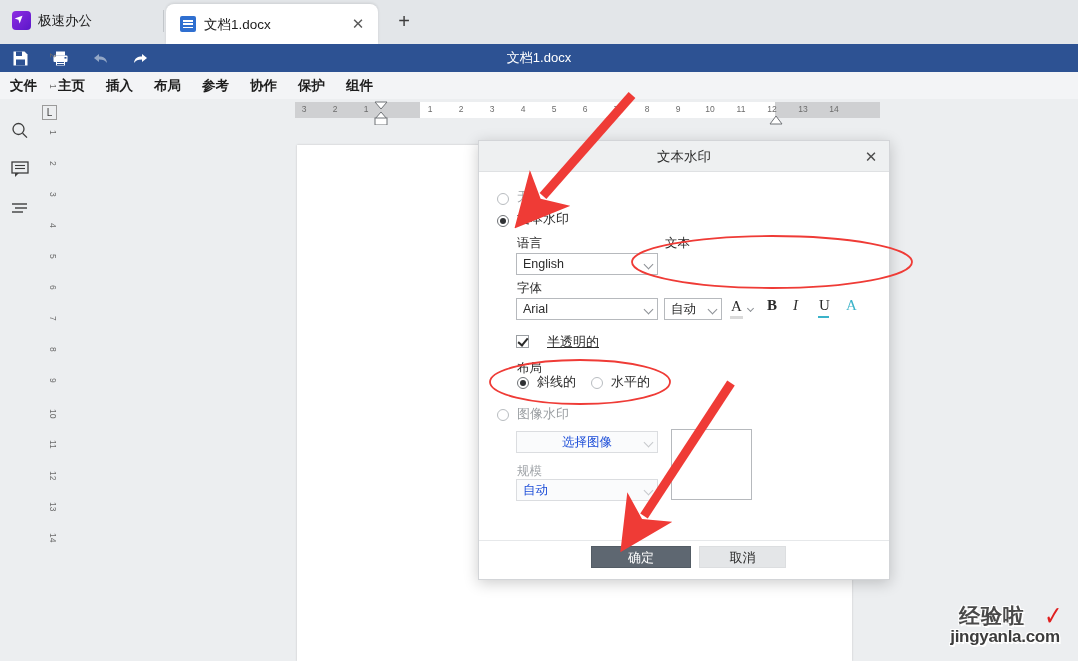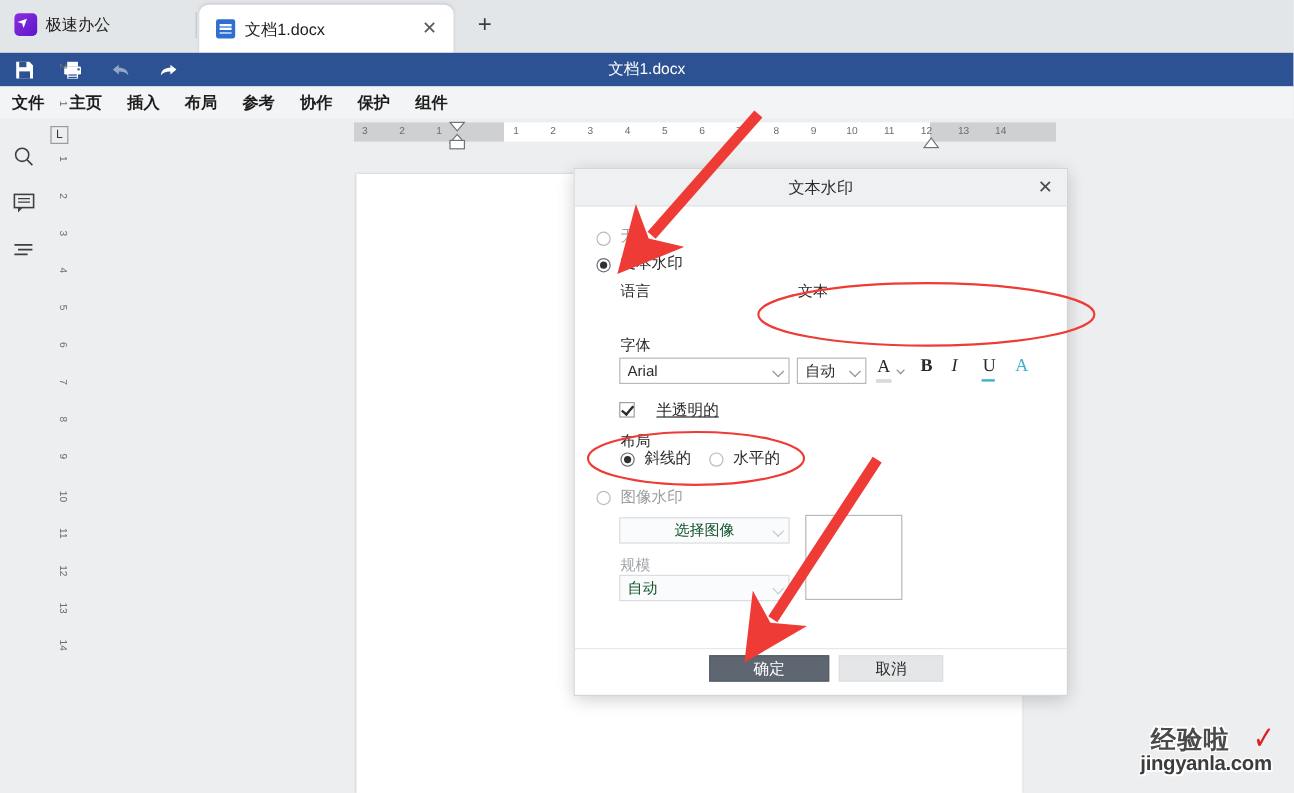--- a/index.html
+++ b/index.html
@@ -190,21 +190,21 @@
   .combo {
     position: absolute; height: 22px; background: #fff;
     border: 1px solid #b6b9bd;
   }
   .combo.dim { border-color: #dbdde0; background: #fafbfc; }
   .combo-val {
     position: absolute; left: 6px; top: 0; right: 20px; height: 22px;
     line-height: 21px; font-size: 12.5px; color: #2b2b2b;
     white-space: nowrap; overflow: hidden;
   }
-  .combo.dim .combo-val { color: #14532d; }
+  .combo.dim .combo-val { color: #1d4ed8; }
   .combo-val.center { left: 0; right: 0; text-align: center; }
   .chev {
     position: absolute; right: 5px; top: 7px;
     width: 7px; height: 7px;
     border-left: 1px solid #8d9196; border-bottom: 1px solid #8d9196;
     transform: rotate(-45deg);
   }
   .combo.dim .chev { border-color: #c6c9cc; }
 
   .fmt {
@@ -443,20 +443,24 @@
       <div class="dlg-close">✕</div>
     </div>
 
     <div class="radio" style="left:18px; top:52px;"></div>
     <div class="lbl dim" style="left:38px; top:47px;">无</div>
 
     <div class="radio on" style="left:18px; top:74px;"></div>
     <div class="lbl" style="left:38px; top:69px;">文本水印</div>
 
     <div class="fieldlabel" style="left:38px; top:94px;">语言</div>
+    <div class="combo" style="left:37px; top:112px; width:142px;">
+      <div class="combo-val">English</div>
+      <div class="chev"></div>
+    </div>
 
     <div class="fieldlabel" style="left:186px; top:94px;">文本</div>
 
     <div class="fieldlabel" style="left:38px; top:139px;">字体</div>
     <div class="combo" style="left:37px; top:157px; width:142px;">
       <div class="combo-val">Arial</div>
       <div class="chev"></div>
     </div>
     <div class="combo" style="left:185px; top:157px; width:58px;">
       <div class="combo-val">自动</div>

